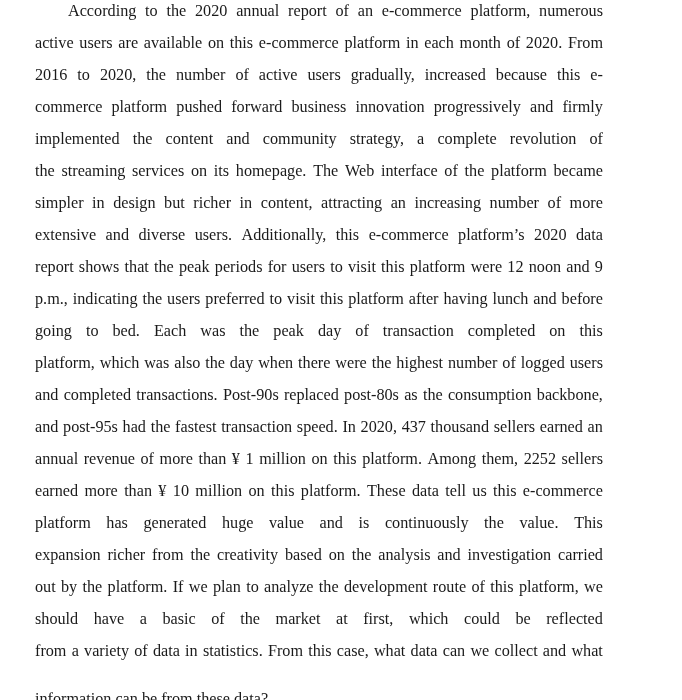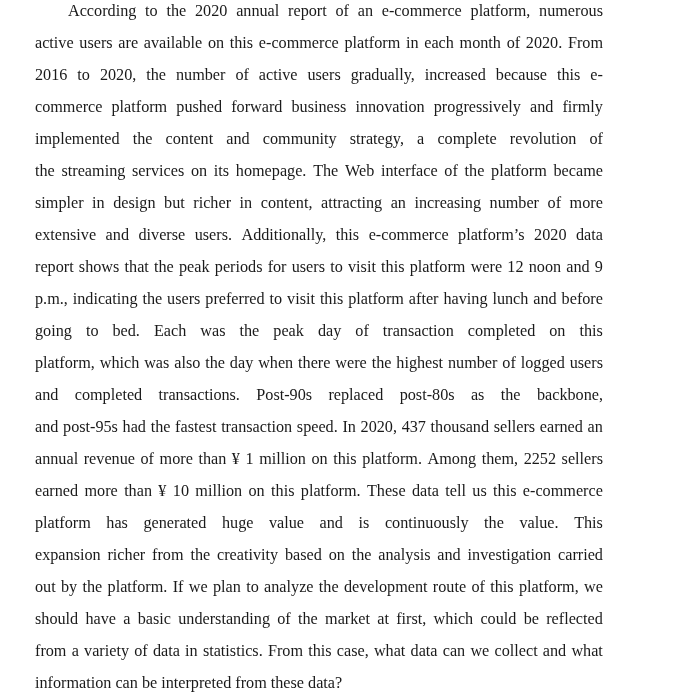--- a/index.html
+++ b/index.html
@@ -35,20 +35,21 @@
     padding-left: 33px;
   }
   .line.last {
     justify-content: flex-start;
   }
   .line .w {
     display: inline-block;
   }
   .line.last .w {
     margin-right: 4px;
+    margin-top: 16px;
   }
 </style>
 </head>
 <body>
 
 <div class="page">
   <div class="paragraph">
     <div class="line first">
         <span class="w">According</span>
         <span class="w">to</span>
@@ -227,20 +228,21 @@
       </div>
     <div class="line">
         <span class="w">and</span>
         <span class="w">completed</span>
         <span class="w">transactions.</span>
         <span class="w">Post-90s</span>
         <span class="w">replaced</span>
         <span class="w">post-80s</span>
         <span class="w">as</span>
         <span class="w">the</span>
+        <span class="w">consumption</span>
         <span class="w">backbone,</span>
       </div>
     <div class="line">
         <span class="w">and</span>
         <span class="w">post-95s</span>
         <span class="w">had</span>
         <span class="w">the</span>
         <span class="w">fastest</span>
         <span class="w">transaction</span>
         <span class="w">speed.</span>
@@ -329,21 +331,20 @@
         <span class="w">of</span>
         <span class="w">this</span>
         <span class="w">platform,</span>
         <span class="w">we</span>
       </div>
     <div class="line">
         <span class="w">should</span>
         <span class="w">have</span>
         <span class="w">a</span>
         <span class="w">basic</span>
-        <span class="w">understanding</span>
         <span class="w">of</span>
         <span class="w">the</span>
         <span class="w">market</span>
         <span class="w">at</span>
         <span class="w">first,</span>
         <span class="w">which</span>
         <span class="w">could</span>
         <span class="w">be</span>
         <span class="w">reflected</span>
       </div>
@@ -363,19 +364,18 @@
         <span class="w">can</span>
         <span class="w">we</span>
         <span class="w">collect</span>
         <span class="w">and</span>
         <span class="w">what</span>
       </div>
     <div class="line last">
         <span class="w">information</span>
         <span class="w">can</span>
         <span class="w">be</span>
-        <span class="w">interpreted</span>
         <span class="w">from</span>
         <span class="w">these</span>
         <span class="w">data?</span>
       </div>
   </div>
 </div>
 
 </body></html>

